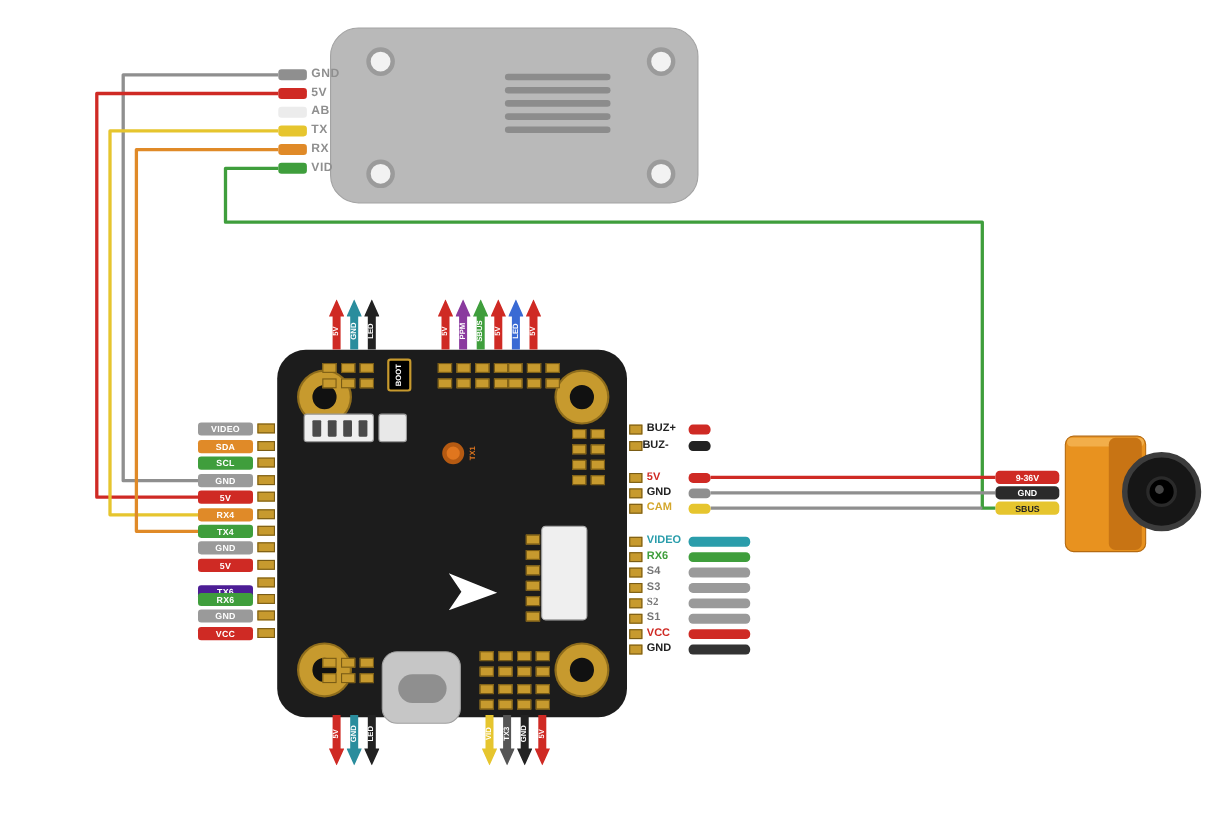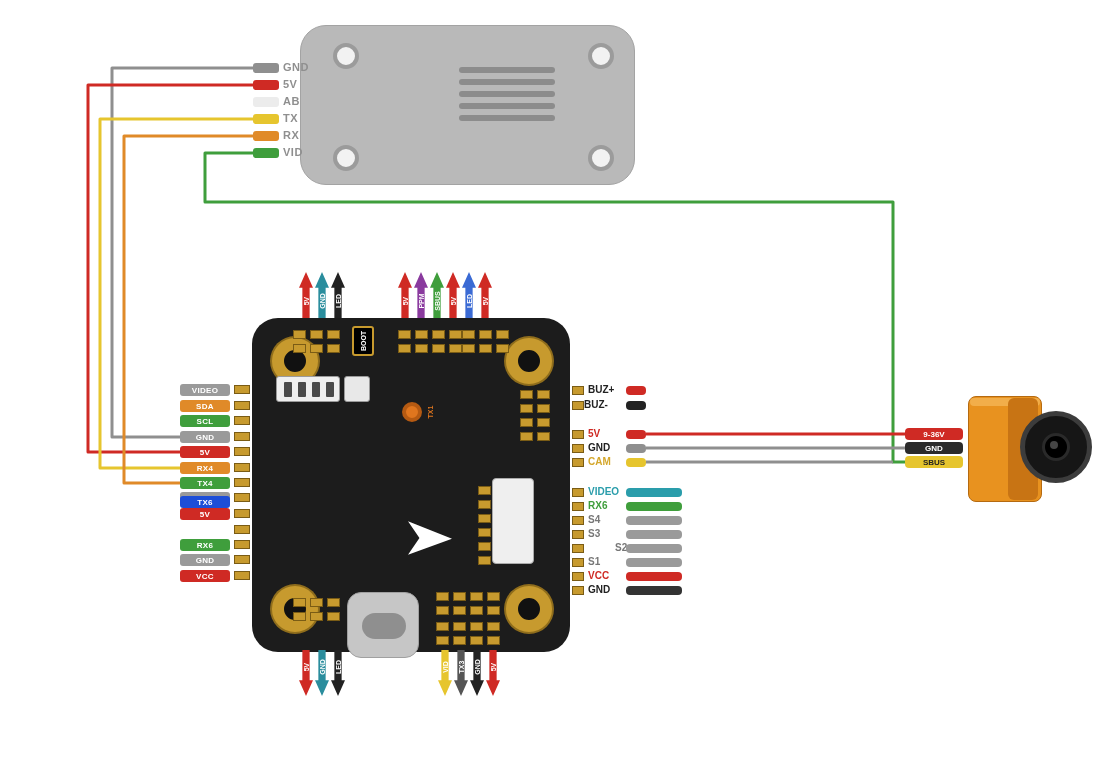--- a/index.html
+++ b/index.html
@@ -147,21 +147,21 @@
     <div class="pin-pill" style="left: 180px; top: 446px; background: rgb(207, 42, 36);">5V</div>
     <div class="pad" style="left: 234px; top: 447px;"></div>
     <div class="pin-pill" style="left: 180px; top: 462px; background: rgb(224, 138, 40);">RX4</div>
     <div class="pad" style="left: 234px; top: 463px;"></div>
     <div class="pin-pill" style="left: 180px; top: 477px; background: rgb(63, 158, 60);">TX4</div>
     <div class="pad" style="left: 234px; top: 478px;"></div>
     <div class="pin-pill" style="left: 180px; top: 492px; background: rgb(154, 154, 154);">GND</div>
     <div class="pad" style="left: 234px; top: 493px;"></div>
     <div class="pin-pill" style="left: 180px; top: 508px; background: rgb(207, 42, 36);">5V</div>
     <div class="pad" style="left: 234px; top: 509px;"></div>
-    <div class="pin-pill" style="left: 180px; top: 496px; background: #1d4ed8;">TX6</div>
+    <div class="pin-pill" style="left: 180px; top: 532px; background: #4c1d95;">TX6</div>
     <div class="pad" style="left: 234px; top: 525px;"></div>
     <div class="pin-pill" style="left: 180px; top: 539px; background: rgb(63, 158, 60);">RX6</div>
     <div class="pad" style="left: 234px; top: 540px;"></div>
     <div class="pin-pill" style="left: 180px; top: 554px; background: rgb(154, 154, 154);">GND</div>
     <div class="pad" style="left: 234px; top: 555px;"></div>
     <div class="pin-pill" style="left: 180px; top: 570px; background: rgb(207, 42, 36);">VCC</div>
     <div class="pad" style="left: 234px; top: 571px;"></div>
     <div class="pad" style="left: 572px; top: 386px; width: 12px;"></div>
     <div class="rlabel" style="left: 588px; top: 384px; color: rgb(34, 34, 34);">BUZ+</div>
     <div class="rbar" style="left: 626px; top: 386px; width: 20px; background: rgb(207, 42, 36);"></div>
@@ -183,21 +183,21 @@
     <div class="pad" style="left: 572px; top: 502px; width: 12px;"></div>
     <div class="rlabel" style="left: 588px; top: 500px; color: rgb(63, 158, 60);">RX6</div>
     <div class="rbar" style="left: 626px; top: 502px; width: 56px; background: rgb(63, 158, 60);"></div>
     <div class="pad" style="left: 572px; top: 516px; width: 12px;"></div>
     <div class="rlabel" style="left: 588px; top: 514px; color: rgb(119, 119, 119);">S4</div>
     <div class="rbar" style="left: 626px; top: 516px; width: 56px; background: rgb(154, 154, 154);"></div>
     <div class="pad" style="left: 572px; top: 530px; width: 12px;"></div>
     <div class="rlabel" style="left: 588px; top: 528px; color: rgb(119, 119, 119);">S3</div>
     <div class="rbar" style="left: 626px; top: 530px; width: 56px; background: rgb(154, 154, 154);"></div>
     <div class="pad" style="left: 572px; top: 544px; width: 12px;"></div>
-    <div class="rlabel" style="left: 615px; top: 542px; color: rgb(119, 119, 119);">S2</div>
+    <div class="rlabel" style="left: 588px; top: 542px; color: rgb(119, 119, 119); font-family: Liberation Serif, serif;">S2</div>
     <div class="rbar" style="left: 626px; top: 544px; width: 56px; background: rgb(154, 154, 154);"></div>
     <div class="pad" style="left: 572px; top: 558px; width: 12px;"></div>
     <div class="rlabel" style="left: 588px; top: 556px; color: rgb(119, 119, 119);">S1</div>
     <div class="rbar" style="left: 626px; top: 558px; width: 56px; background: rgb(154, 154, 154);"></div>
     <div class="pad" style="left: 572px; top: 572px; width: 12px;"></div>
     <div class="rlabel" style="left: 588px; top: 570px; color: rgb(207, 42, 36);">VCC</div>
     <div class="rbar" style="left: 626px; top: 572px; width: 56px; background: rgb(207, 42, 36);"></div>
     <div class="pad" style="left: 572px; top: 586px; width: 12px;"></div>
     <div class="rlabel" style="left: 588px; top: 584px; color: rgb(34, 34, 34);">GND</div>
     <div class="rbar" style="left: 626px; top: 586px; width: 56px; background: rgb(51, 51, 51);"></div>

